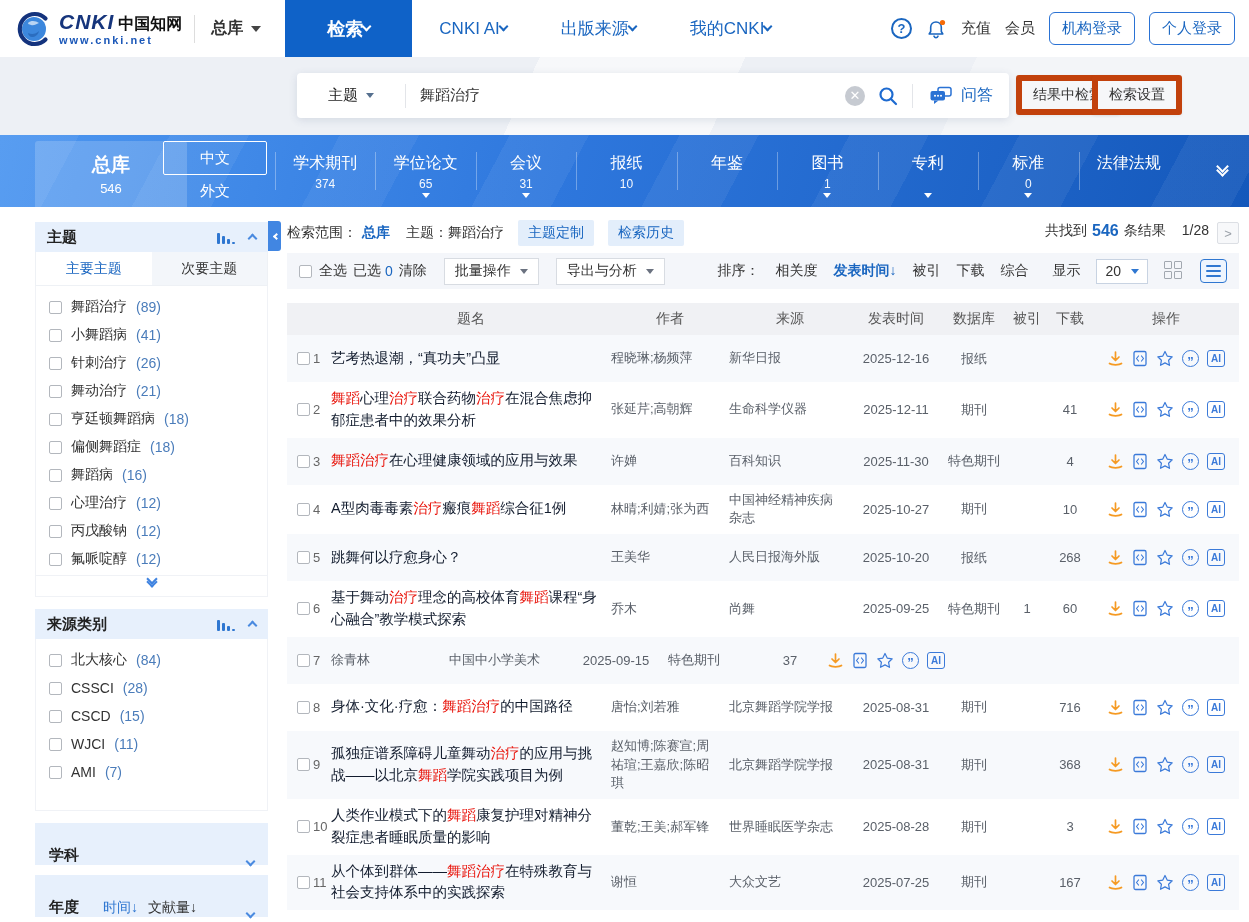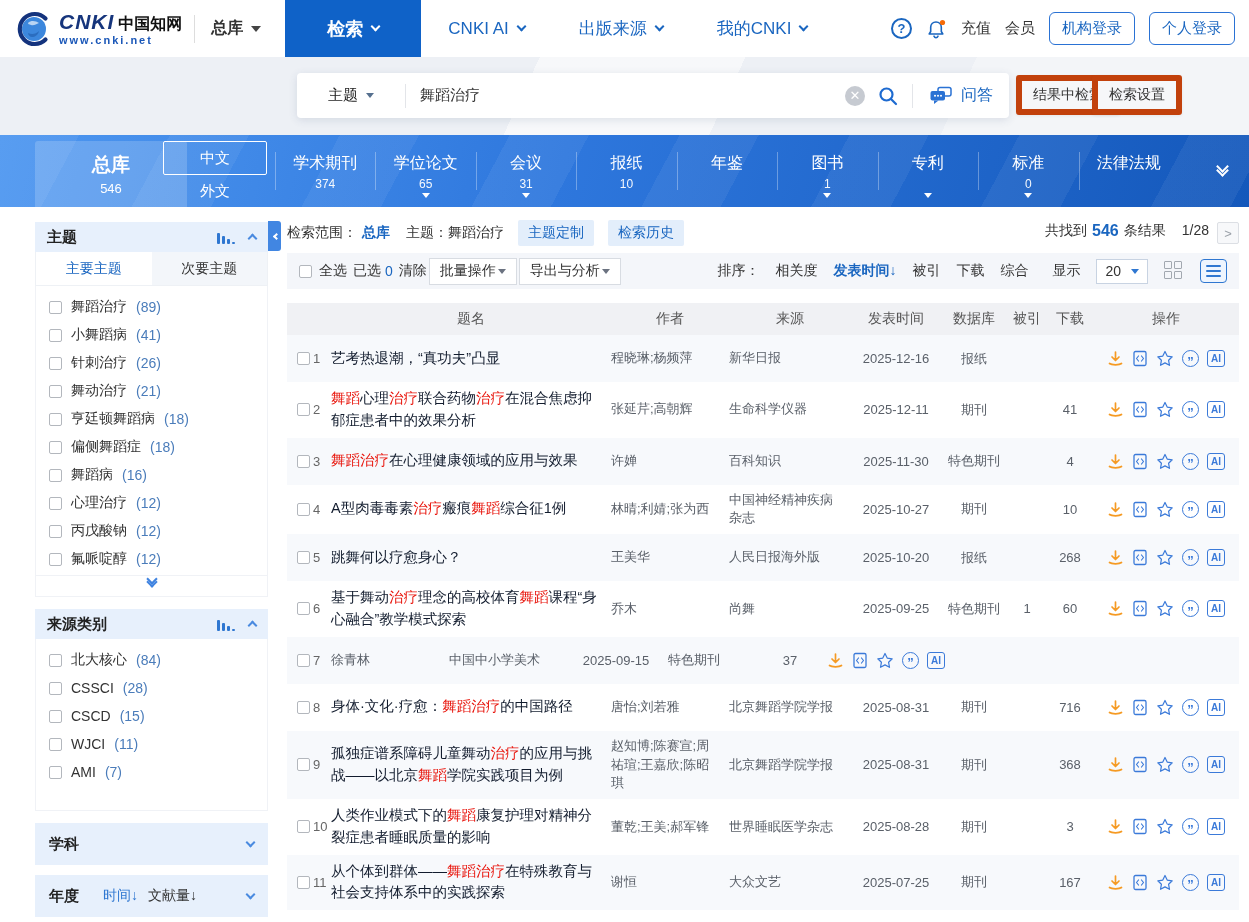--- a/index.html
+++ b/index.html
@@ -11,21 +11,21 @@
 .logo{display:flex;align-items:center;gap:7px}
 .logo-col{display:flex;flex-direction:column;line-height:1.05}
 .logo-l1{display:flex;align-items:baseline;gap:4px}
 .logo-cnki{font-style:italic;font-weight:bold;font-size:21px;color:#16357c;letter-spacing:1px}
 .logo-zh{font-family:"DejaVu Serif","Liberation Serif",serif;font-weight:bold;font-size:16px;color:#111}
 .logo-url{font-size:11px;font-weight:bold;color:#1a57b8;letter-spacing:2px;margin-top:2px}
 .logo-div{width:1px;height:28px;background:#ddd;margin:0 16px 0 12px}
 .lib-dd{display:flex;align-items:center;gap:8px;font-size:16px;font-weight:bold;color:#333;cursor:pointer}
 .tri{width:0;height:0;border-left:5px solid transparent;border-right:5px solid transparent;border-top:6px solid #444}
 .mainnav{display:flex;height:57px;margin-left:24px}
-.nav-item{display:flex;align-items:center;gap:9px;padding:0 27px;font-size:17px;color:#1a66c0;cursor:pointer}
+.nav-item{display:flex;align-items:center;padding:0 27px;font-size:17px;color:#1a66c0;cursor:pointer}
 .nav-item.active{background:#0f62c8;color:#fff;padding:0 42px;font-size:18px;font-weight:bold}
 .chev{display:inline-block;width:7px;height:7px;border-right:2px solid currentColor;border-bottom:2px solid currentColor;transform:rotate(45deg);margin-top:-4px}
 .chev.up{transform:rotate(-135deg);margin-top:4px}
 .chev.left{transform:rotate(135deg)}
 .top-right{margin-left:auto;display:flex;align-items:center;gap:14px;padding-right:14px}
 .help{width:21px;height:21px;border:2px solid #1a66c0;border-radius:50%;color:#1a66c0;font-weight:bold;font-size:13px;display:flex;align-items:center;justify-content:center;cursor:pointer}
 .bell{position:relative;display:flex;cursor:pointer}
 .toptext{font-size:15px;color:#333;cursor:pointer}
 .login-btn{border:1px solid #2a72d4;color:#1a66c0;border-radius:6px;padding:6px 12px;font-size:15px;background:#fff;cursor:pointer}
 
@@ -79,40 +79,40 @@
 .topic-tabs{display:flex;height:34px;border:1px solid #eef1f5;border-top:0;background:#f3f6fa}
 .ttab{flex:1;display:flex;align-items:center;justify-content:center;font-size:14px;color:#333;cursor:pointer}
 .ttab.active{background:#fff;color:#1a66c0}
 .chk-list{border:1px solid #f0f2f6;border-top:0;padding:7px 0 2px;background:#fff}
 .chk-item{height:28px;display:flex;align-items:center;gap:9px;padding-left:13px;font-size:14px;color:#333;cursor:pointer}
 .cb{width:13px;height:13px;border:1px solid #b3b7bd;border-radius:2px;background:#fff;flex-shrink:0}
 .cnt2{color:#4a7cba}
 .expand{display:flex;flex-direction:column;align-items:center;padding:4px 0 10px;cursor:pointer}
 .expand .chev{width:8px;height:8px;color:#3f83e0;margin-top:-5px}
 .sec2{margin-top:12px}
-.collapsed-bar{height:42px;background:#e7f0fc;display:flex;align-items:center;padding:0 14px;font-size:15px;font-weight:bold;color:#222;margin-top:12px}
+.collapsed-bar{height:42px;background:#e7f0fc;display:flex;align-items:flex-end;padding:0 14px;font-size:15px;font-weight:bold;color:#222;margin-top:12px}
 .year-sorts{font-weight:normal;font-size:14px;margin-left:24px;display:flex;gap:10px}
 .year-time{color:#2f77d1;cursor:pointer}
 .year-cnt{color:#333;cursor:pointer}
 .collapsed-bar .chev{margin-left:auto;color:#4a8ae0;cursor:pointer}
 
 
 .main{flex:1;margin:0 10px 0 19px;min-width:0}
 .info-row{display:flex;align-items:center;margin-top:12px;height:28px;font-size:14px;color:#333}
 .scope{color:#1a66c0;font-weight:bold;margin:0 16px 0 5px;cursor:pointer}
 .pill{background:#e3eefb;color:#1a66c0;padding:4px 10px;border-radius:2px;margin-left:14px;font-size:14px;cursor:pointer}
 .info-right{margin-left:auto;display:flex;align-items:flex-start;font-size:14px;color:#333}
 .found-count{color:#1a66c0;font-size:16px;font-weight:bold;margin:0 5px}
 .page-ind{margin-left:16px}
 .next-btn{width:22px;height:22px;border:1px solid #dcdfe4;background:#f7f8fa;color:#9aa0a8;display:flex;align-items:center;justify-content:center;margin-left:8px;font-size:13px;border-radius:2px;cursor:pointer}
 .toolbar{margin-top:6px;height:36px;background:#f4f6fa;display:flex;align-items:center;padding:0 12px;font-size:14px;color:#333}
 .toolbar .cb{margin-right:7px;cursor:pointer}
 .tb-gap{margin-left:6px;cursor:pointer}
 .sel-num{color:#1a66c0;margin-left:4px}
-.tb-btn{background:#fff;border:1px solid #d8dce2;height:27px;display:flex;align-items:center;gap:2px;padding:0 10px;margin-left:2px;font-size:14px;color:#333;cursor:pointer}
+.tb-btn{background:#fff;border:1px solid #d8dce2;height:27px;display:flex;align-items:center;gap:9px;padding:0 10px;margin-left:17px;font-size:14px;color:#333;cursor:pointer}
 .tri-dk{width:0;height:0;border-left:4px solid transparent;border-right:4px solid transparent;border-top:5px solid #6b7280}
 .tb-right{margin-left:auto;display:flex;align-items:center;gap:16px}
 .sort-opt{color:#333;cursor:pointer}
 .sort-opt.active{color:#1a66c0;font-weight:bold}
 .disp-select{display:flex;align-items:center;gap:10px;border:1px solid #c8d3e2;background:#fff;height:25px;padding:0 8px;font-size:14px;color:#333;cursor:pointer}
 .tri-blue{width:0;height:0;border-left:4px solid transparent;border-right:4px solid transparent;border-top:5px solid #2f77d1}
 .grid-ic{width:20px;height:20px;display:grid;grid-template-columns:8px 8px;grid-template-rows:8px 8px;gap:2px;cursor:pointer}
 .grid-ic i{border:1.6px solid #a2a8b0;border-radius:1px}
 .list-ic{width:27px;height:24px;border:1.6px solid #2f77d1;border-radius:4px;display:flex;flex-direction:column;justify-content:center;gap:3px;padding:0 5px;background:#eef5fe;cursor:pointer}
 .list-ic i{border-top:2px solid #2f77d1;border-radius:1px;display:block}

